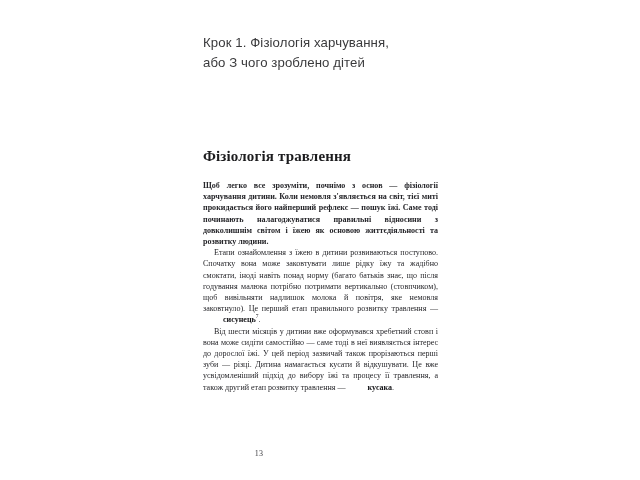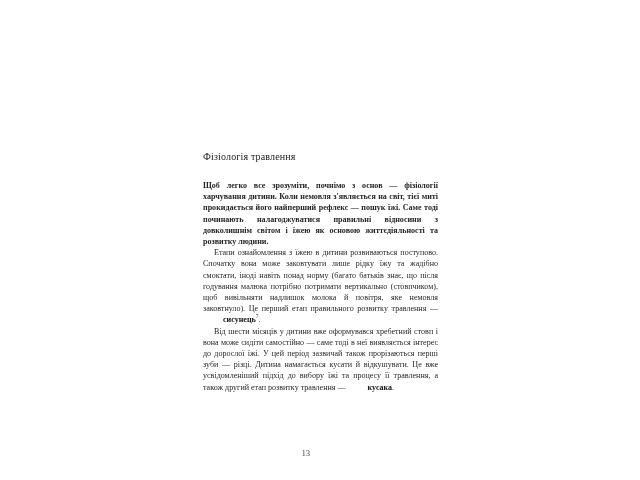--- a/index.html
+++ b/index.html
@@ -39,22 +39,22 @@
     white-space: nowrap;
   }
 
   
   .section-heading {
     position: absolute;
     left: 203px;
     top: 150px;
     width: 240px;
     font-family: "Liberation Serif", serif;
-    font-weight: normal;
-    font-size: 10px;
+    font-weight: bold;
+    font-size: 15px;
     line-height: 13px;
     color: #1c1c1e;
     letter-spacing: 0.15px;
   }
 
   
   .body-block {
     position: absolute;
     left: 203px;
     top: 180px;
@@ -92,28 +92,31 @@
   .folio {
     position: absolute;
     left: 0;
     top: 449px;
     width: 518px;
     text-align: center;
     font-family: "Liberation Serif", serif;
     font-size: 8px;
     color: #3c3c40;
     letter-spacing: 0.3px;
-    padding-left: 47px;
   }
 </style>
 </head>
 <body>
 
 <div class="page">
 
+  <div class="chapter-title">
+    <span class="tline">Крок 1. Фізіологія харчування,</span>
+    <span class="tline">або З чого зроблено дітей</span>
+  </div>
 
   <div class="section-heading">Фізіологія травлення</div>
 
   <div class="body-block">
     <p><span>Щоб легко все зрозуміти, почнімо з основ — фізіології харчування дитини. Коли немовля з'являється на світ, тієї миті прокидається його найперший рефлекс — пошук їжі. Саме тоді починають налагоджуватися правильні відносини з довколишнім світом і їжею як основою життєдіяльності та розвитку людини.</span></p>
     <p><span>Етапи ознайомлення з їжею в дитини розвиваються поступово. Спочатку вона може заковтувати лише рідку їжу та жадібно смоктати, іноді навіть понад норму (багато батьків знає, що після годування малюка потрібно потримати вертикально (стовпчиком), щоб вивільняти надлишок молока й повітря, яке немовля заковтнуло). Це перший етап правильного розвитку травлення — </span><b>сисунець</b><span class="fn">7</span><span>.</span></p>
     <p><span>Від шести місяців у дитини вже оформувався хребетний стовп і вона може сидіти самостійно — саме тоді в неї виявляється інтерес до дорослої їжі. У цей період зазвичай також прорізаються перші зуби — різці. Дитина намагається кусати й відкушувати. Це вже усвідомленіший підхід до вибору їжі та процесу її травлення, а також другий етап розвитку травлення — </span><b>кусака</b><span>.</span></p>
   </div>
 
   <div class="folio">13</div>

